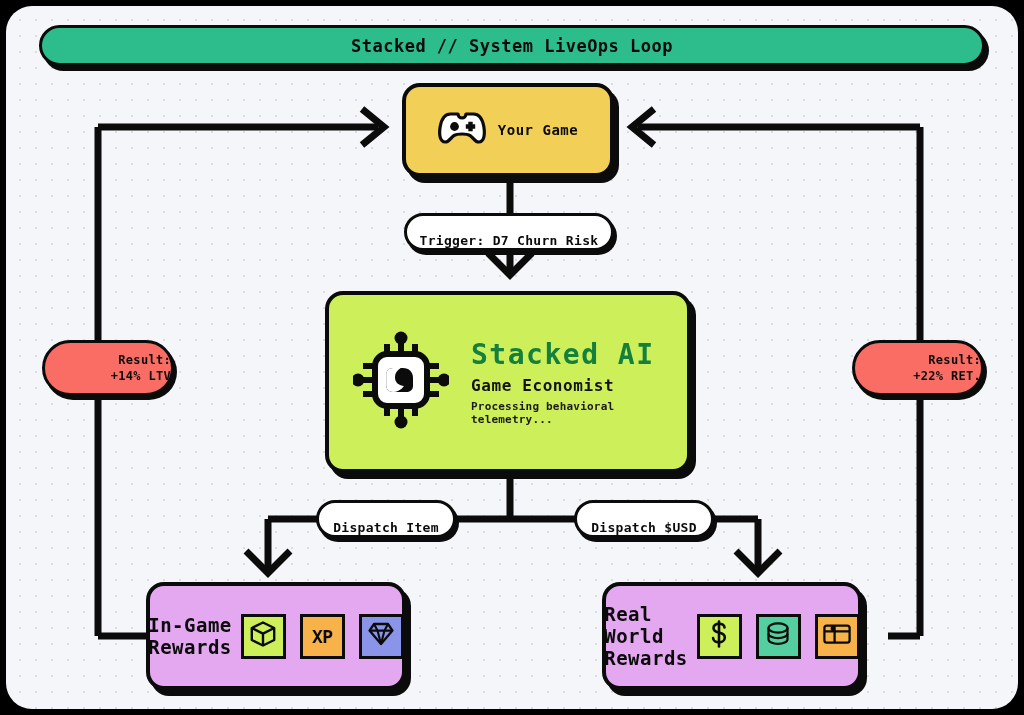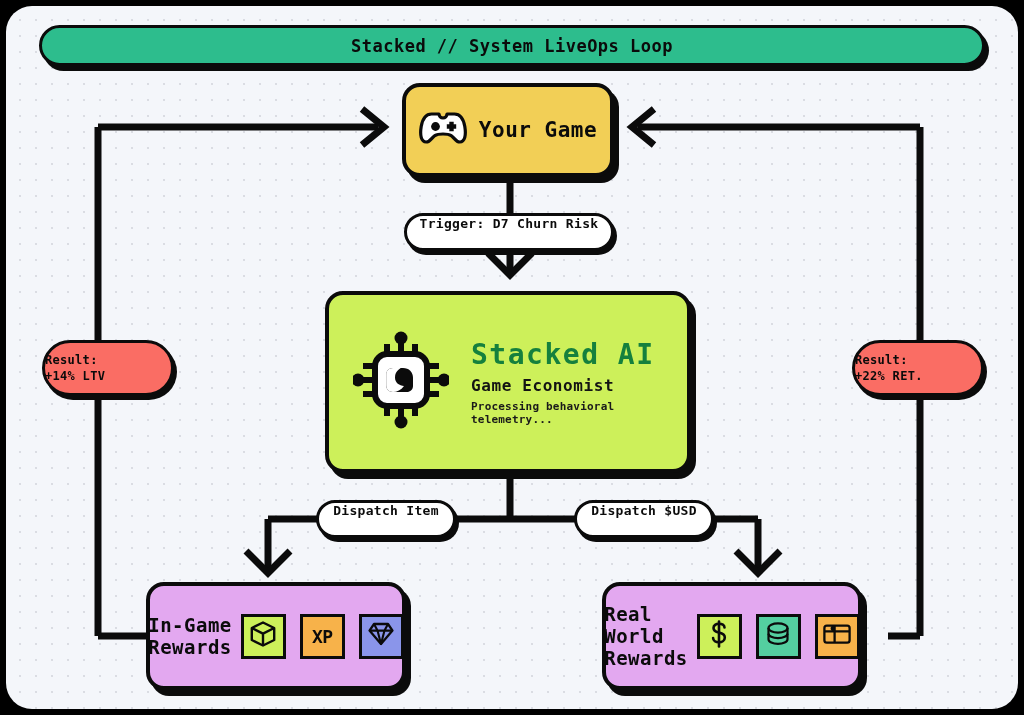--- a/index.html
+++ b/index.html
@@ -56,21 +56,21 @@
     box-shadow: 5px 6px 0 #0b0b0b;
   }
 
   
   .node-game {
     left: 396px; top: 77px; width: 212px; height: 94px;
     background: #f2cf56;
     display: flex; align-items: center; justify-content: center; gap: 12px;
   }
   .node-game .label {
-    font-size: 21px; font-weight: bold; color: #0b0b0b; letter-spacing: .5px;
+    font-size: 14px; font-weight: bold; color: #0b0b0b; letter-spacing: .5px;
   }
 
   
   .node-ai {
     left: 319px; top: 285px; width: 366px; height: 182px;
     background: #cdf05a;
     display: flex; align-items: center; padding-left: 24px; gap: 22px;
   }
   .ai-text { display: flex; flex-direction: column; gap: 5px; }
   .ai-title { font-size: 28px; font-weight: bold; letter-spacing: 1.5px; color: #15803d; }
@@ -100,21 +100,21 @@
   .chip.teal   { background: #54cfa0; }
   .chip-xp { font-size: 18px; font-weight: bold; color: #0b0b0b; letter-spacing: -.5px; }
 
   
   .pill {
     position: absolute;
     background: #ffffff;
     border: 3px solid #0b0b0b;
     border-radius: 999px;
     box-shadow: 3px 4px 0 #0b0b0b;
-    display: flex; align-items: flex-start; justify-content: center;
+    display: flex; align-items: flex-end; justify-content: center;
     text-align: center;
   }
   .pill-text { font-size: 13px; font-weight: bold; color: #0b0b0b; letter-spacing: .3px; white-space: nowrap; }
 
   .pill-trigger { left: 398px; top: 207px; width: 210px; height: 38px; }
   .pill-item    { left: 310px; top: 494px; width: 140px; height: 38px; }
   .pill-usd     { left: 568px; top: 494px; width: 140px; height: 38px; }
 
   .pill-result {
     background: #fa6d64;

